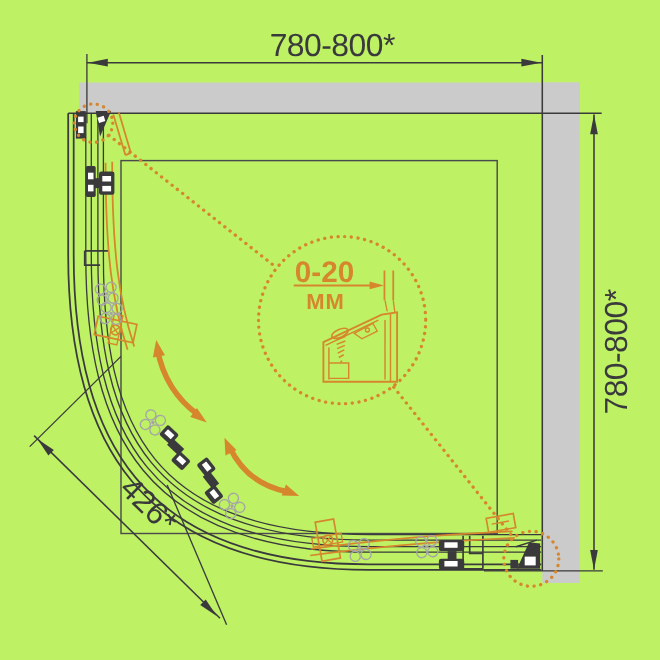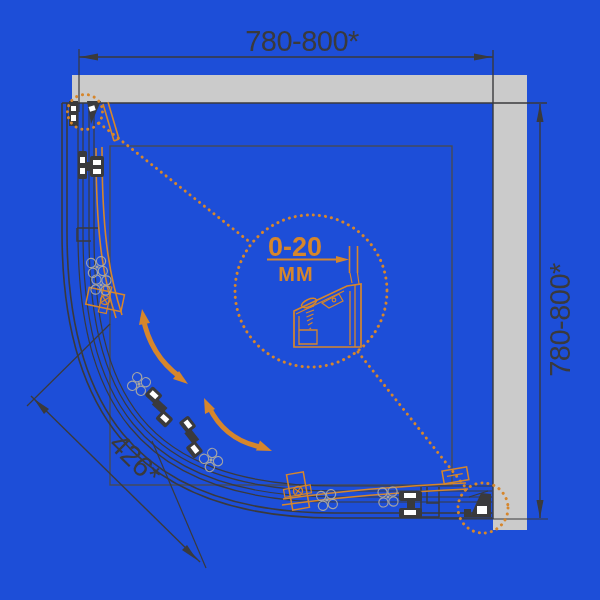--- a/index.html
+++ b/index.html
@@ -2,21 +2,21 @@
 <html style="--accent-orange: #D6862C; --line-dark: #3A3A3C; --wall-gray: #CBCBCB; --roller-gray: #A5A5A5;"><head>
 <meta charset="utf-8">
 <style>
   :root{
     --accent-orange:#D6862C;
     --line-dark:#3A3A3C;
     --wall-gray:#CBCBCB;
     --roller-gray:#A5A5A5;
   }
   html,body{margin:0;padding:0;background:#fff;}
-  .stage{position:relative;width:600px;height:600px;background:#1d4ed8;overflow:hidden;
+  .stage{position:relative;width:600px;height:600px;background:#bef264;overflow:hidden;
          font-family:"Liberation Sans",sans-serif;}
   svg{position:absolute;left:0;top:0;}
   .wall{fill:var(--wall-gray);}
   .ln{stroke:var(--line-dark);fill:none;}
   .lnf{fill:var(--line-dark);stroke:none;}
   .wt{fill:#fff;stroke:none;}
   .or{stroke:var(--accent-orange);fill:none;}
   .orf{fill:var(--accent-orange);stroke:none;}
   .gr{stroke:var(--roller-gray);fill:none;}
   .grf{fill:var(--roller-gray);stroke:none;}

